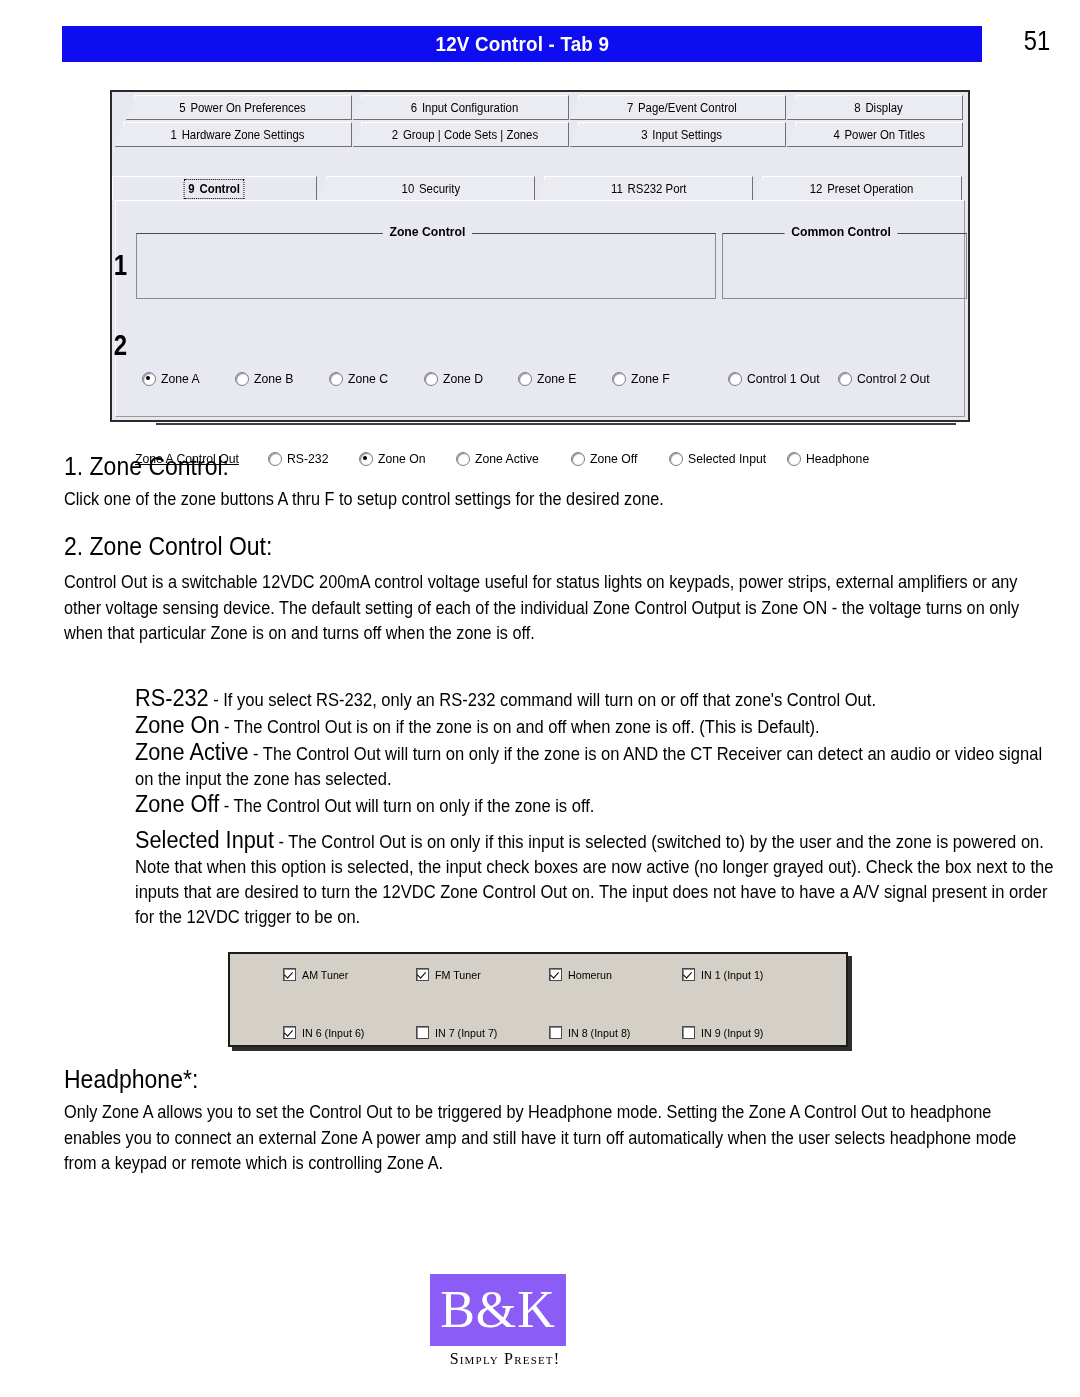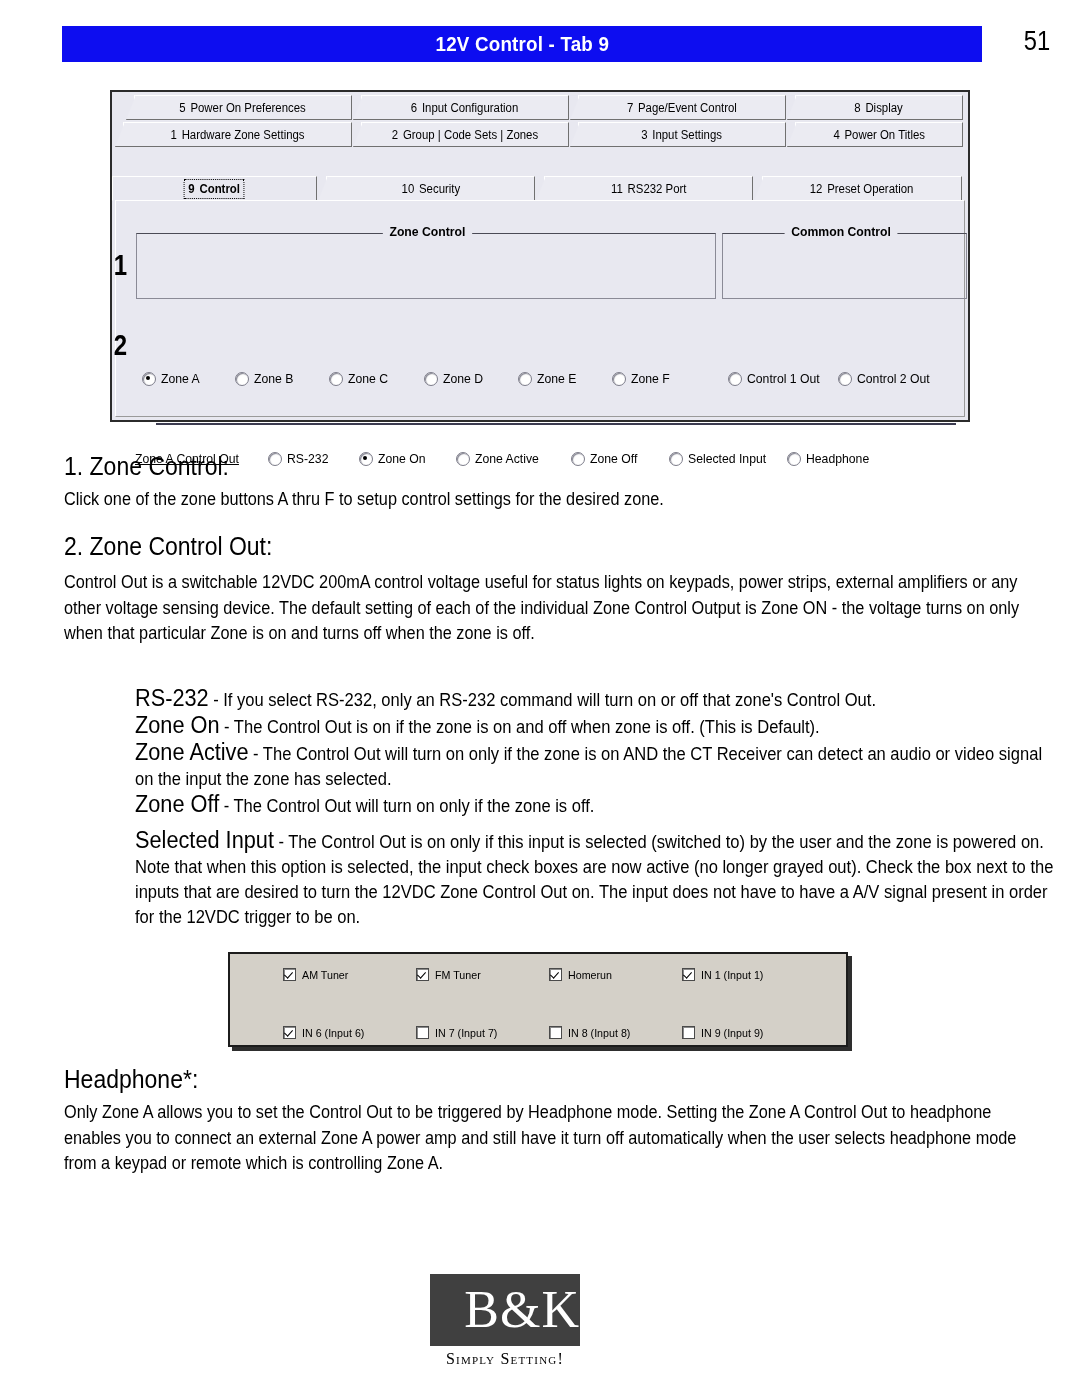--- a/index.html
+++ b/index.html
@@ -309,25 +309,25 @@
   #t-p3 { left: 64px; top: 1100px; width: 1030px; }
 
   
   .logo {
     position: absolute;
     left: 430px; top: 1274px;
     width: 150px;
     text-align: center;
   }
   .logo-box {
-    width: 150px; height: 72px;
-    background: #404040;
+    width: 136px; height: 72px;
+    background: #8b5cf6;
     display: flex;
     align-items: center;
-    justify-content: flex-end;
+    justify-content: center;
   }
   .logo-text {
     color: #ffffff;
     font-family: "Liberation Serif", serif;
     font-size: 52px;
     line-height: 52px;
     letter-spacing: 1px;
   }
   .logo-tag {
     margin-top: 4px;
@@ -592,14 +592,14 @@
   </div>
 </div>
 
 <div class="h-title" id="t-h3">Headphone*:</div>
 <div class="body-text" id="t-p3">Only Zone A allows you to set the Control Out to be triggered by Headphone mode. Setting the Zone A Control Out to headphone enables you to connect an external Zone A power amp and still have it turn off automatically when the user selects headphone mode from a keypad or remote which is controlling Zone A.</div>
 
 <div class="logo">
   <div class="logo-box">
     <span class="logo-text">B&amp;K</span>
   </div>
-  <div class="logo-tag">Simply Setting!</div>
+  <div class="logo-tag">Simply Preset!</div>
 </div>
 
 </body></html>

